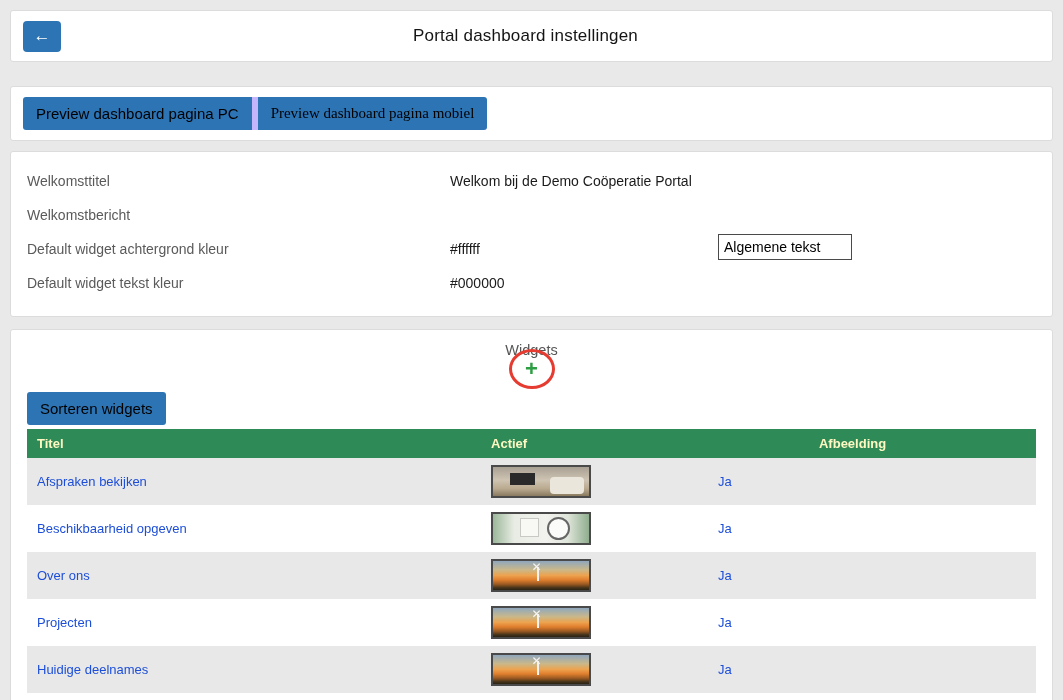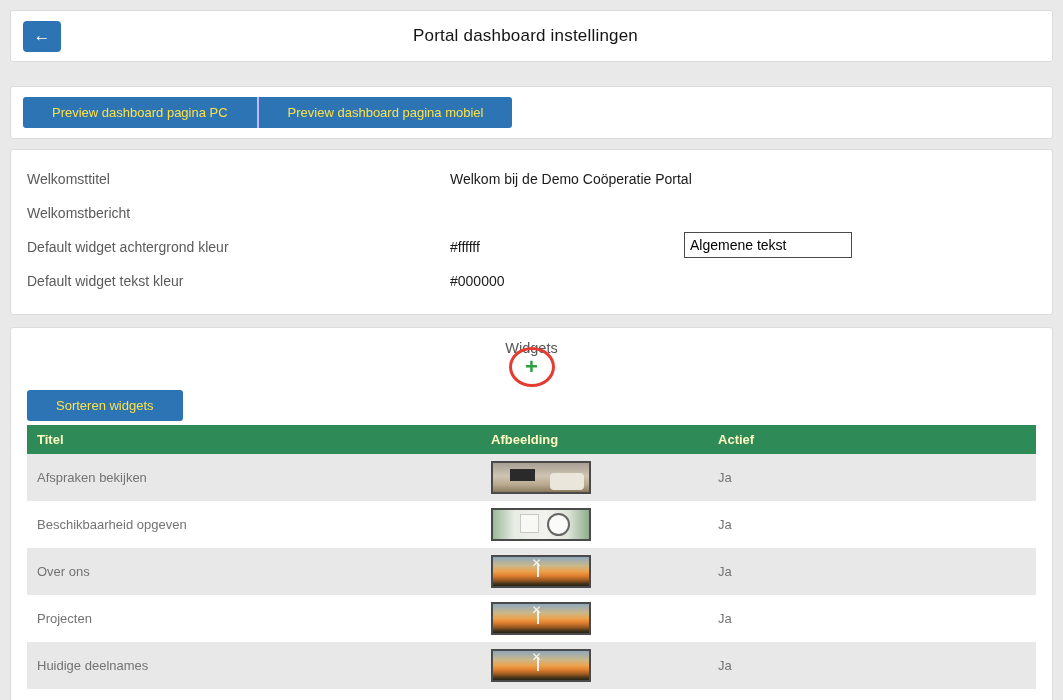--- a/index.html
+++ b/index.html
@@ -39,41 +39,41 @@
     position: absolute; left: 0; right: 12px;
     text-align: center;
     font-size: 17px; font-weight: 400; color: #141414;
     letter-spacing: 0.2px;
   }
 
   
   .preview-card { padding: 10px 12px; margin-bottom: 10px; }
   .btn {
     background: #2d74b5;
-    color: #fde047;
+    color: #000000;
     border: none;
-    font-size: 13px;
-    padding: 8px 29px;
+    font-size: 15px;
+    padding: 8px 13px;
     border-radius: 3px;
     cursor: pointer;
     font-family: inherit;
   }
   .btn-group { display: inline-flex; }
   .btn-group .btn:first-child { border-radius: 3px 0 0 3px; }
-  .btn-group .btn:last-child { border-radius: 0 3px 3px 0; border-left: 2px solid #c4b5fd; }
+  .btn-group .btn:last-child { border-radius: 0 3px 3px 0; border-left: 6px solid #c4b5fd; font-family: Liberation Serif, serif; }
 
   
   .settings-card { padding: 12px 16px 16px; margin-bottom: 12px; position: relative; }
   .field-row { display: flex; align-items: center; min-height: 34px; gap: 40px; }
   .field-label { width: 344px; flex: 0 0 344px; color: #5a5a5a; font-size: 14px; }
   .field-value { color: #1a1a1a; font-size: 14px; margin-left: 39px; }
   .general-input {
     position: absolute;
     top: 82px; right: 200px;
-    width: 168px; height: 26px;
+    width: 134px; height: 26px;
     border: 1px solid #4a4a4a;
     font-size: 14px;
     font-family: inherit;
     padding: 1px 5px;
     background: #fff;
     border-radius: 0;
   }
 
   
   .widgets-card { padding: 12px 16px 16px; margin-bottom: 16px; }
@@ -106,21 +106,21 @@
     background: #2e8a57;
     color: #fef9c3;
     font-weight: bold;
   }
   .th { padding: 7px 10px; }
   .c1 { width: 45%; flex: 0 0 45%; }
   .c2 { width: 22.5%; flex: 0 0 22.5%; }
   .c3 { width: 32.5%; flex: 0 0 32.5%; }
   .trow { display: flex; align-items: center; min-height: 47px; background: #fff; cursor: pointer; }
   .tbody .trow:nth-child(odd) { background: #e8e8e8; }
-  .td { padding: 5px 10px; color: #737373; }
+  .td { padding: 5px 10px; color: #1d4ed8; }
 
   
   .thumb {
     width: 100px; height: 33px;
     border: 2px solid #4a4a4a;
     position: relative;
     overflow: hidden;
     background: #ccc;
   }
   .thumb::before, .thumb::after { content: ''; position: absolute; }
@@ -209,22 +209,22 @@
         <button class="add-btn">+</button>
         <div class="annotation-circle"></div>
       </div>
     </div>
 
     <button class="btn sort-btn">Sorteren widgets</button>
 
     <div class="table">
       <div class="thead">
         <div class="th c1">Titel</div>
+        <div class="th c3">Actief</div>
         <div class="th c2">Afbeelding</div>
-        <div class="th c3">Actief</div>
       </div>
       <div class="tbody">
 
         <div class="trow">
           <div class="td c1">Afspraken bekijken</div>
           <div class="td c2">
             <div class="thumb" data-thumb="living-room-photo"></div>
           </div>
           <div class="td c3">Ja</div>
         </div>

